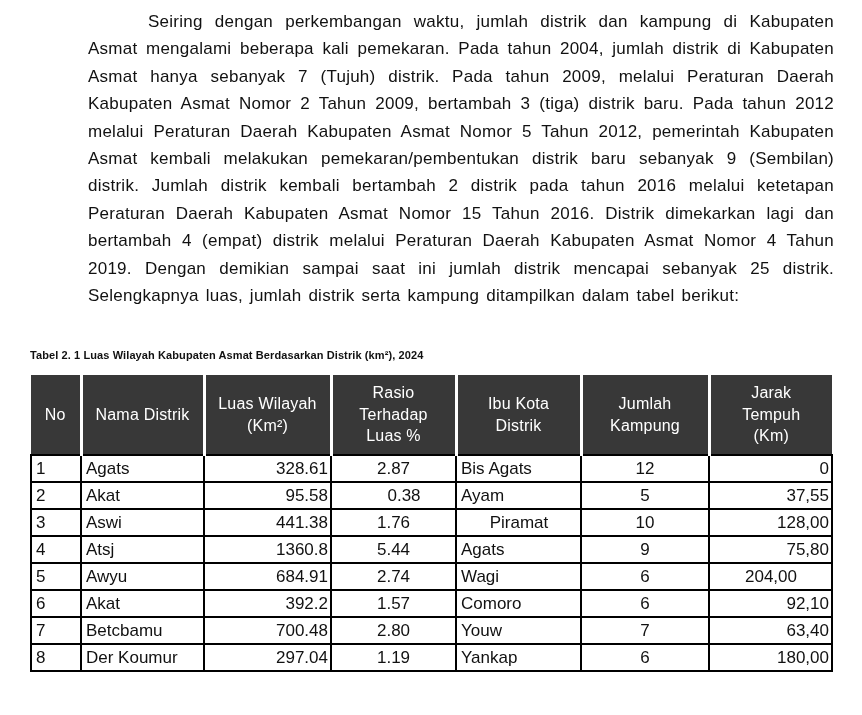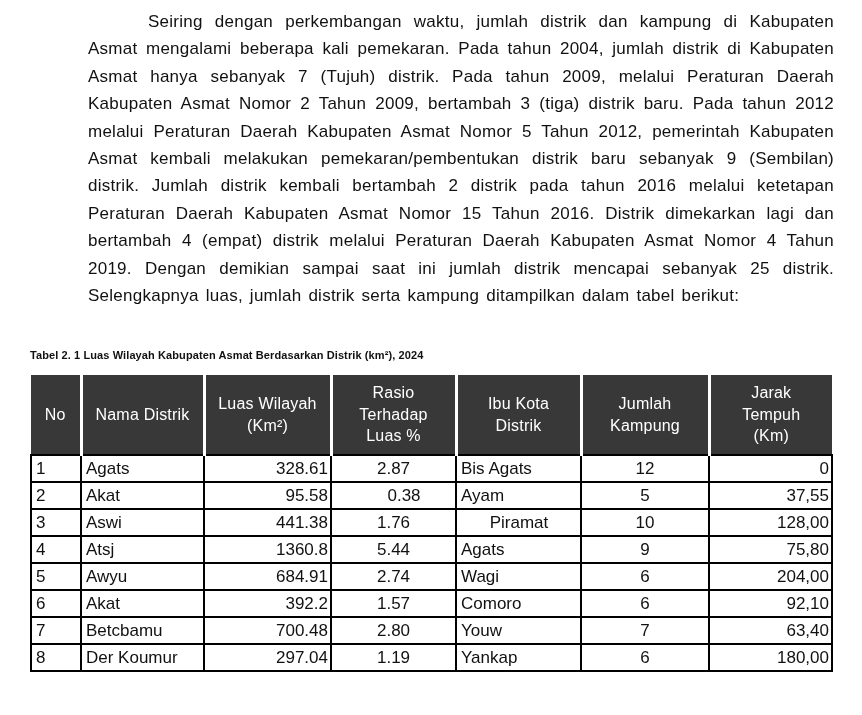--- a/index.html
+++ b/index.html
@@ -151,21 +151,21 @@
             <td class="align-center" style="text-align: center;">9</td>
             <td class="align-right" style="text-align: right;">75,80</td>
           </tr>
           <tr>
             <td class="align-left" style="text-align: left;">5</td>
             <td class="align-left" style="text-align: left;">Awyu</td>
             <td class="align-right" style="text-align: right;">684.91</td>
             <td class="align-center" style="text-align: center;">2.74</td>
             <td class="align-left" style="text-align: left;">Wagi</td>
             <td class="align-center" style="text-align: center;">6</td>
-            <td class="align-right" style="text-align: right;">204,00</td>
+            <td class="align-right" style="text-align: center;">204,00</td>
           </tr>
           <tr>
             <td class="align-left" style="text-align: left;">6</td>
             <td class="align-left" style="text-align: left;">Akat</td>
             <td class="align-right" style="text-align: right;">392.2</td>
             <td class="align-center" style="text-align: center;">1.57</td>
             <td class="align-left" style="text-align: left;">Comoro</td>
             <td class="align-center" style="text-align: center;">6</td>
             <td class="align-right" style="text-align: right;">92,10</td>
           </tr>

